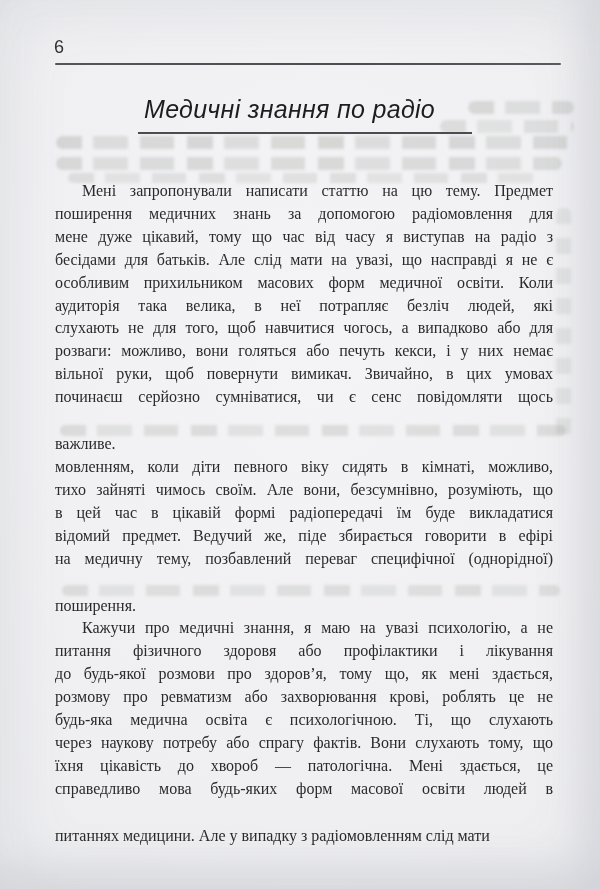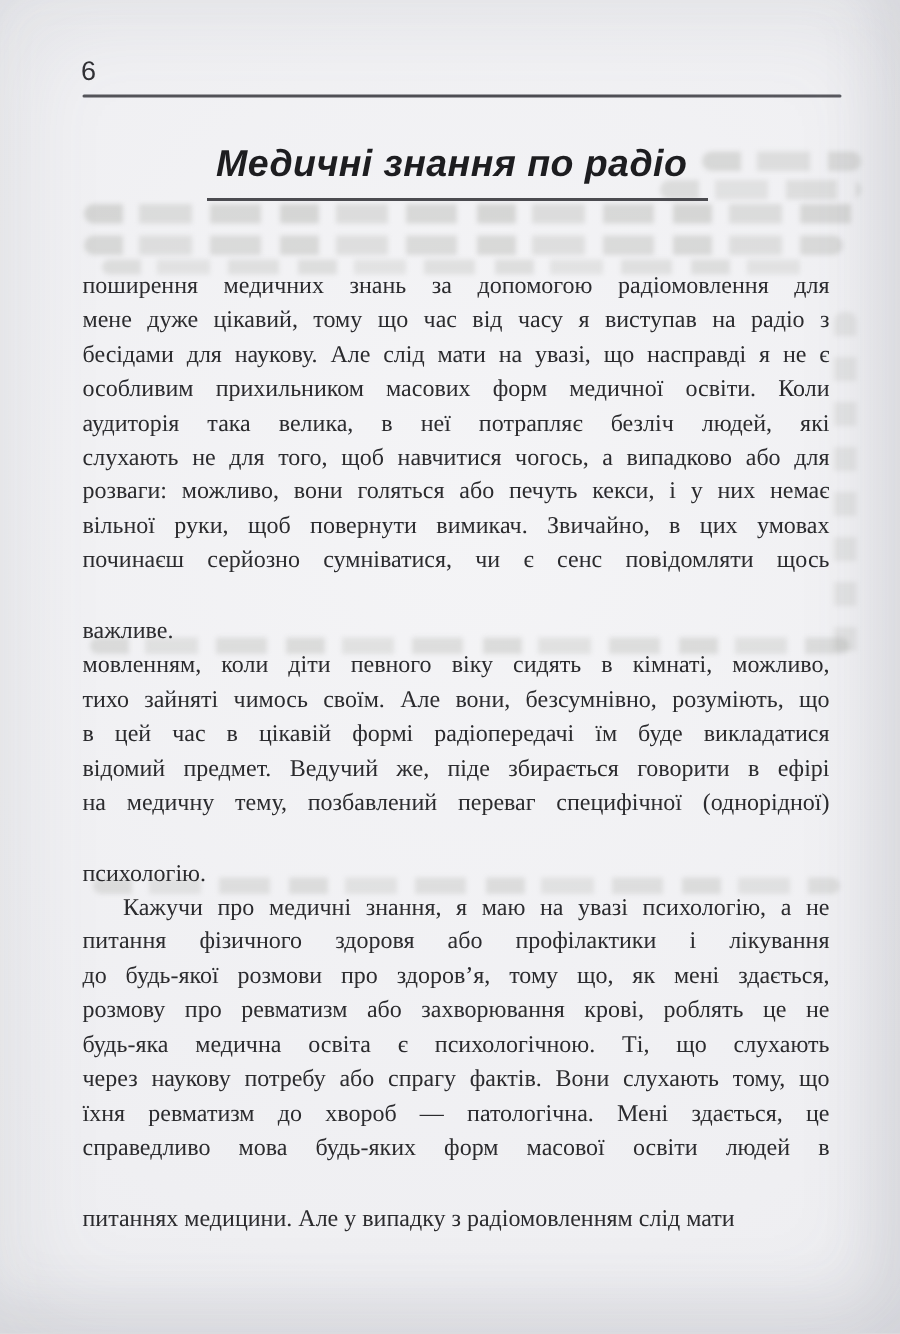--- a/index.html
+++ b/index.html
@@ -50,21 +50,21 @@
   .title-wrap{
     position:absolute;
     left:138px;top:95px;
     width:334px;
     padding-bottom:8px;
     border-bottom:2px solid #4b4b50;
   }
   .chapter-title{
     font-family:"Liberation Sans", sans-serif;
     font-style:italic;
-    font-weight:bold;
+    font-weight:normal;
     font-size:25px;
     letter-spacing:0.3px;
     color:var(--title-ink);
     padding-left:6px;
     white-space:nowrap;
   }
 
   
   .ghost{
     position:absolute;
@@ -124,40 +124,41 @@
   <div class="ghost g5"></div>
   <div class="ghost g6"></div>
   <div class="ghost g7"></div>
   <div class="ghost g8"></div>
 
   <div class="title-wrap">
     <div class="chapter-title">Медичні знання по радіо</div>
   </div>
 
   <div class="article">
+      <div class="line indent">Мені запропонували написати статтю на цю тему. Предмет</div>
       <div class="line">поширення медичних знань за допомогою радіомовлення для</div>
       <div class="line">мене дуже цікавий, тому що час від часу я виступав на радіо з</div>
-      <div class="line">бесідами для наукову. Але слід мати на увазі, що насправді я не є</div>
+      <div class="line">бесідами для батьків. Але слід мати на увазі, що насправді я не є</div>
       <div class="line">особливим прихильником масових форм медичної освіти. Коли</div>
       <div class="line">аудиторія така велика, в неї потрапляє безліч людей, які</div>
       <div class="line">слухають не для того, щоб навчитися чогось, а випадково або для</div>
       <div class="line">розваги: можливо, вони голяться або печуть кекси, і у них немає</div>
       <div class="line">вільної руки, щоб повернути вимикач. Звичайно, в цих умовах</div>
       <div class="line">починаєш серйозно сумніватися, чи є сенс повідомляти щось</div>
       <div class="line last">важливе.</div>
       <div class="line">мовленням, коли діти певного віку сидять в кімнаті, можливо,</div>
       <div class="line">тихо зайняті чимось своїм. Але вони, безсумнівно, розуміють, що</div>
       <div class="line">в цей час в цікавій формі радіопередачі їм буде викладатися</div>
       <div class="line">відомий предмет. Ведучий же, піде збирається говорити в ефірі</div>
       <div class="line">на медичну тему, позбавлений переваг специфічної (однорідної)</div>
-      <div class="line last">психологію.</div>
+      <div class="line last">поширення.</div>
       <div class="line indent">Кажучи про медичні знання, я маю на увазі психологію, а не</div>
       <div class="line">питання фізичного здоровя або профілактики і лікування</div>
       <div class="line">до будь-якої розмови про здоров’я, тому що, як мені здається,</div>
       <div class="line">розмову про ревматизм або захворювання крові, роблять це не</div>
       <div class="line">будь-яка медична освіта є психологічною. Ті, що слухають</div>
       <div class="line">через наукову потребу або спрагу фактів. Вони слухають тому, що</div>
-      <div class="line">їхня ревматизм до хвороб — патологічна. Мені здається, це</div>
+      <div class="line">їхня цікавість до хвороб — патологічна. Мені здається, це</div>
       <div class="line">справедливо мова будь-яких форм масової освіти людей в</div>
       <div class="line last">питаннях медицини. Але у випадку з радіомовленням слід мати</div>
     </div>
 
 </div>
 
 </body></html>

